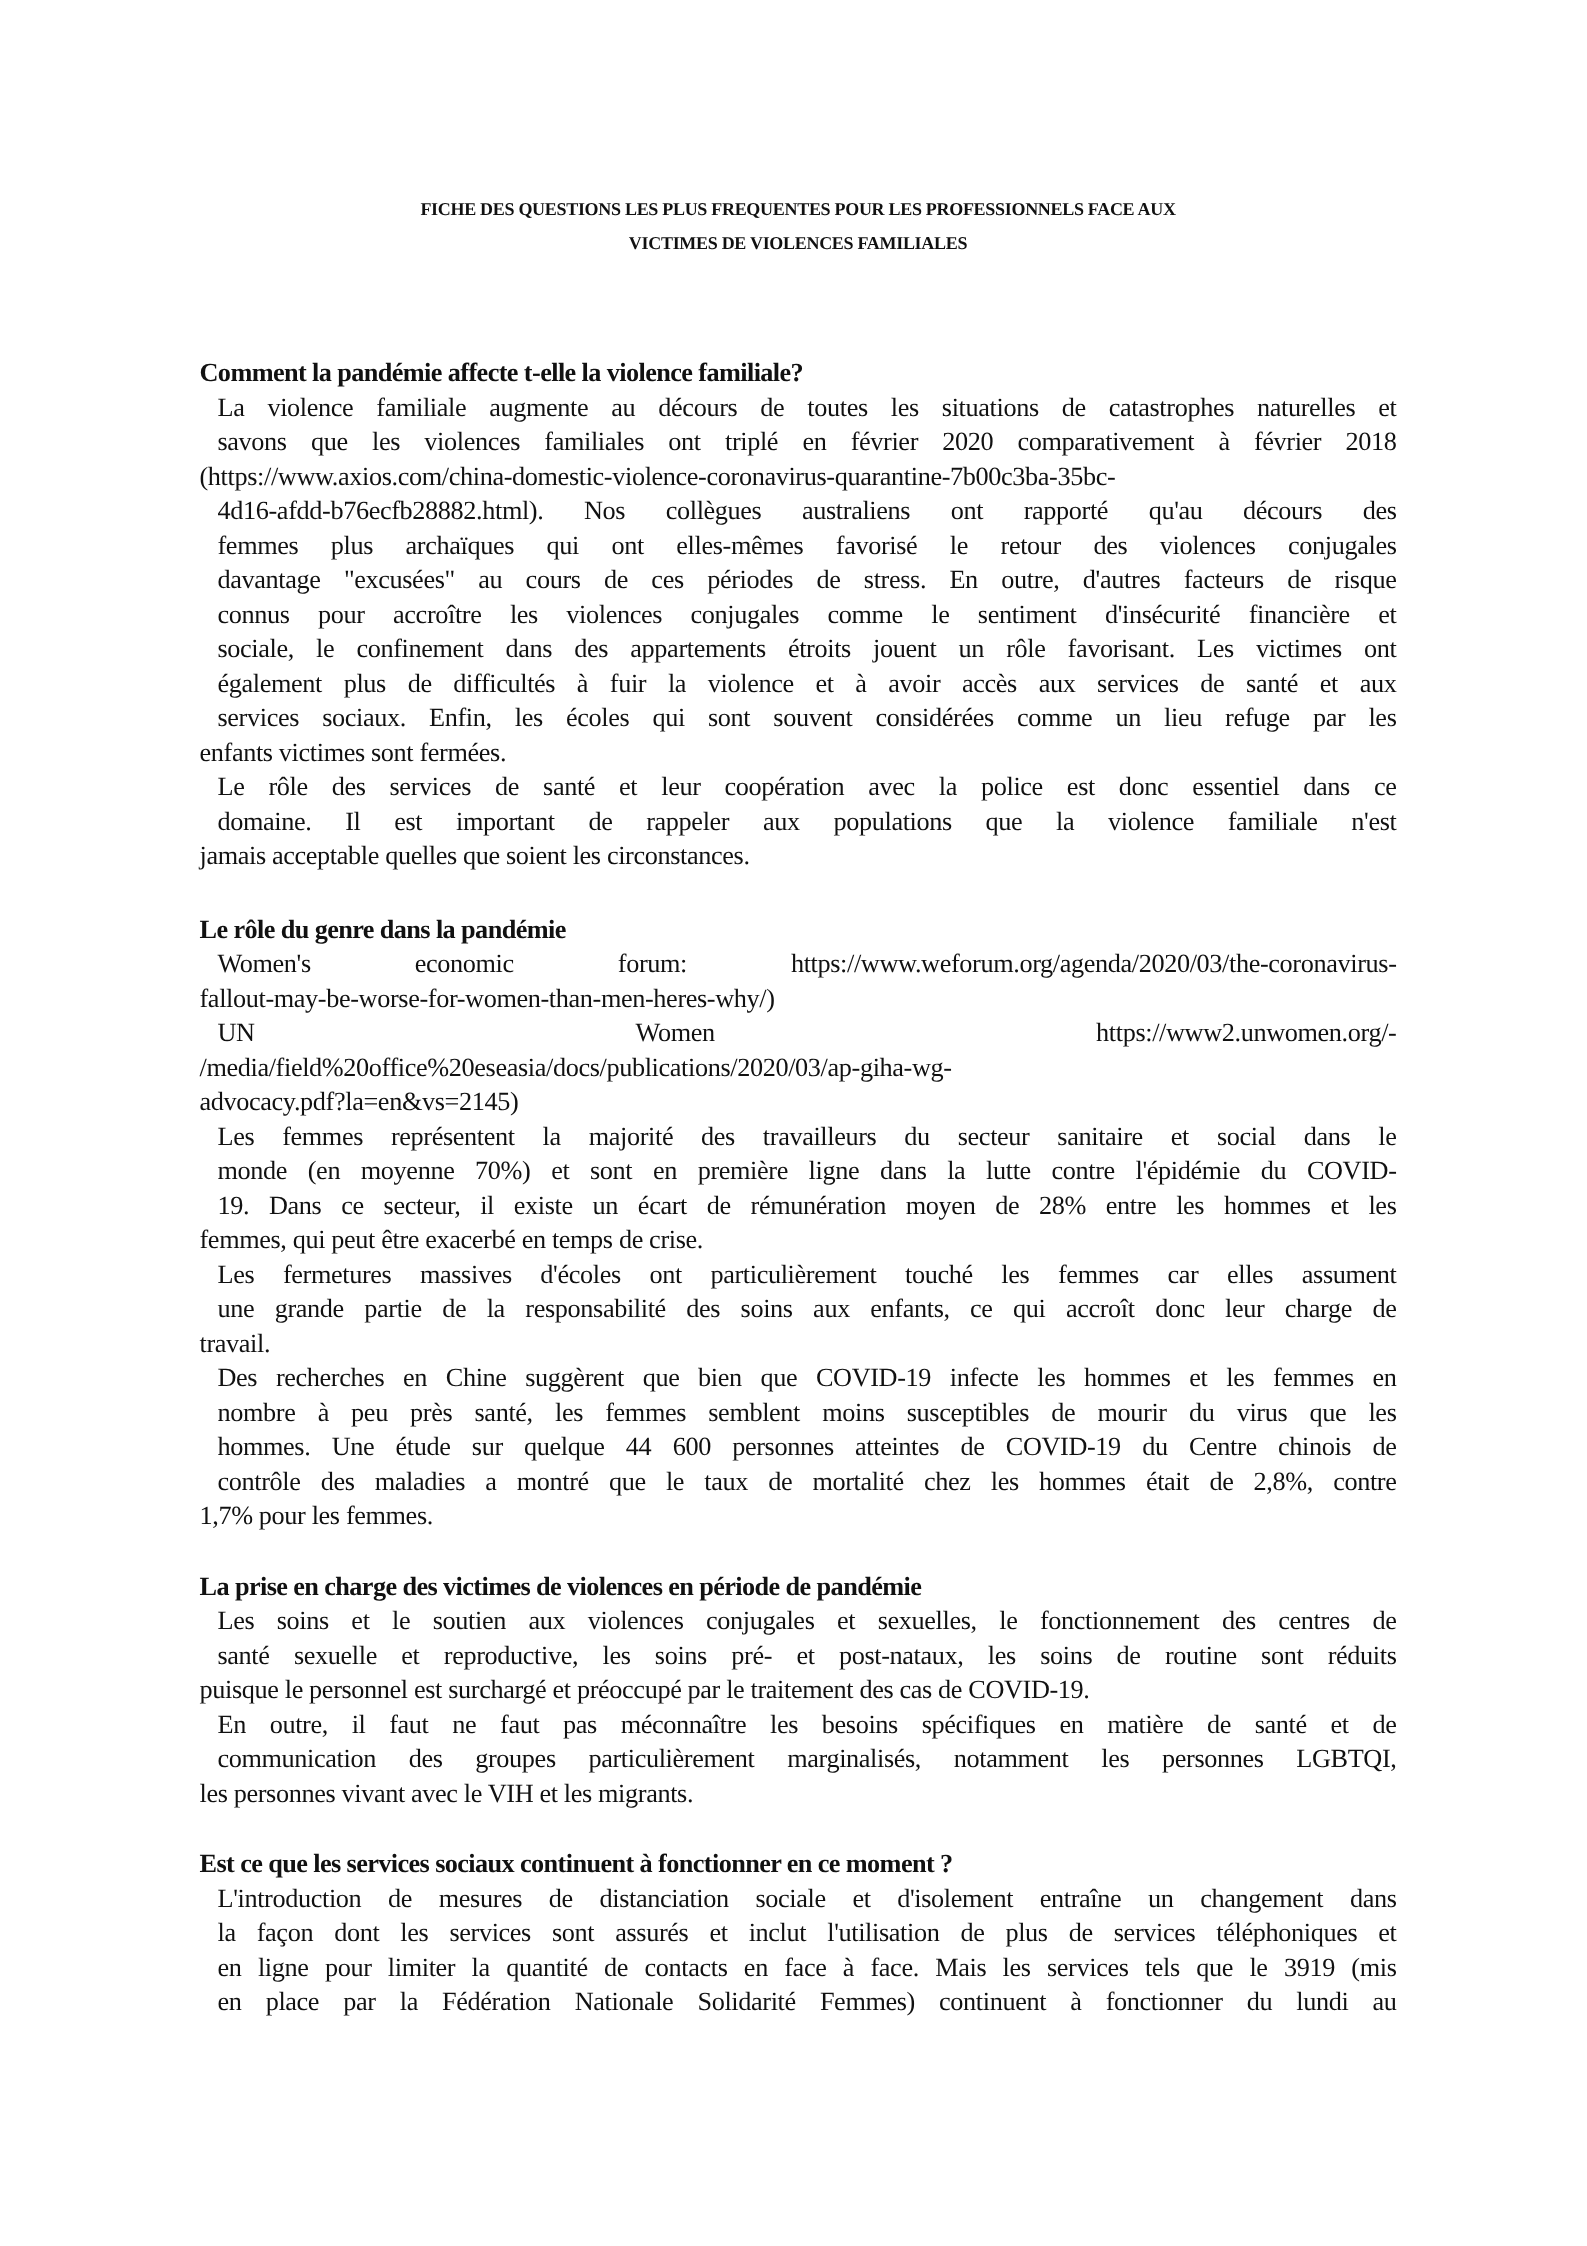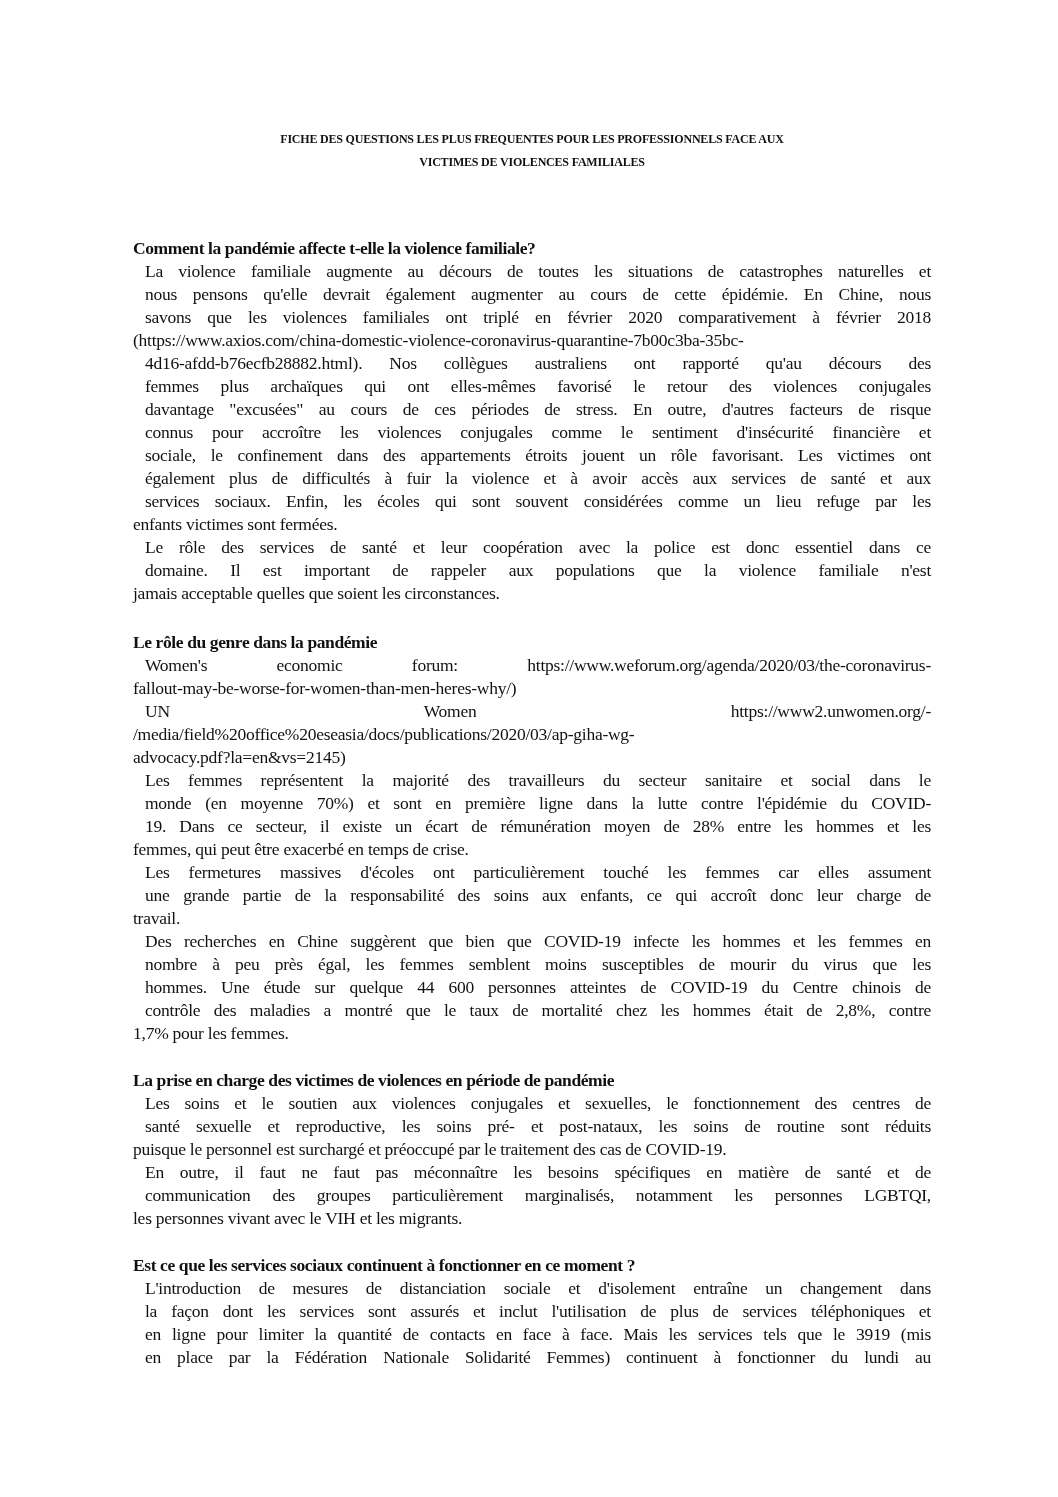--- a/index.html
+++ b/index.html
@@ -23,21 +23,20 @@
     <span class="tl">FICHE DES QUESTIONS LES PLUS FREQUENTES POUR LES PROFESSIONNELS FACE AUX</span>
     <span class="tl">VICTIMES DE VIOLENCES FAMILIALES</span>
   </div>
 
   <div class="gap-lg" style="height:63px"></div>
 
   <div class="section">
     <div class="heading">Comment la pandémie affecte t-elle la violence familiale?</div>
     <div class="lines">
         <span class="line j">La violence familiale augmente au décours de toutes les situations de catastrophes naturelles et</span>
-        <span class="line j">nous pensons qu'elle devrait également augmenter au cours de cette épidémie. En Chine, nous</span>
         <span class="line j">savons que les violences familiales ont triplé en février 2020 comparativement à février 2018</span>
         <span class="line">(https://www.axios.com/china-domestic-violence-coronavirus-quarantine-7b00c3ba-35bc-</span>
         <span class="line j">4d16-afdd-b76ecfb28882.html). Nos collègues australiens ont rapporté qu'au décours des</span>
         <span class="line j">femmes plus archaïques qui ont elles-mêmes favorisé le retour des violences conjugales</span>
         <span class="line j">davantage "excusées" au cours de ces périodes de stress. En outre, d'autres facteurs de risque</span>
         <span class="line j">connus pour accroître les violences conjugales comme le sentiment d'insécurité financière et</span>
         <span class="line j">sociale, le confinement dans des appartements étroits jouent un rôle favorisant. Les victimes ont</span>
         <span class="line j">également plus de difficultés à  fuir la violence et à avoir accès aux services de santé et aux</span>
         <span class="line j">services sociaux. Enfin, les écoles qui sont souvent considérées comme un lieu refuge par les</span>
         <span class="line">enfants victimes sont fermées.</span>
@@ -58,21 +57,21 @@
         <span class="line">/media/field%20office%20eseasia/docs/publications/2020/03/ap-giha-wg-</span>
         <span class="line">advocacy.pdf?la=en&amp;vs=2145)</span>
         <span class="line j">Les femmes représentent la majorité des travailleurs du secteur sanitaire et social dans le</span>
         <span class="line j">monde (en moyenne 70%) et sont en première ligne dans la lutte contre l'épidémie du COVID-</span>
         <span class="line j">19. Dans ce secteur, il existe un écart de rémunération moyen de 28% entre les hommes et les</span>
         <span class="line">femmes, qui peut être exacerbé en temps de crise.</span>
         <span class="line j">Les fermetures massives d'écoles ont particulièrement touché les femmes car elles assument</span>
         <span class="line j">une grande partie de la responsabilité des soins aux enfants, ce qui accroît donc leur charge de</span>
         <span class="line">travail.</span>
         <span class="line j">Des recherches en Chine suggèrent que bien que COVID-19 infecte les hommes et les femmes en</span>
-        <span class="line j">nombre à peu près égal, les femmes semblent moins susceptibles de mourir du virus que les</span>
+        <span class="line j">nombre à peu près santé, les femmes semblent moins susceptibles de mourir du virus que les</span>
         <span class="line j">hommes.  Une étude sur quelque 44 600 personnes atteintes de COVID-19 du Centre chinois de</span>
         <span class="line j">contrôle des maladies a montré que le taux de mortalité chez les hommes était de 2,8%, contre</span>
         <span class="line">1,7% pour les femmes.</span>
       </div>
   </div>
 
   <div class="gap" style="height:24px"></div>
 
   <div class="section">
     <div class="heading">La prise en charge des victimes de violences en période de pandémie</div>

